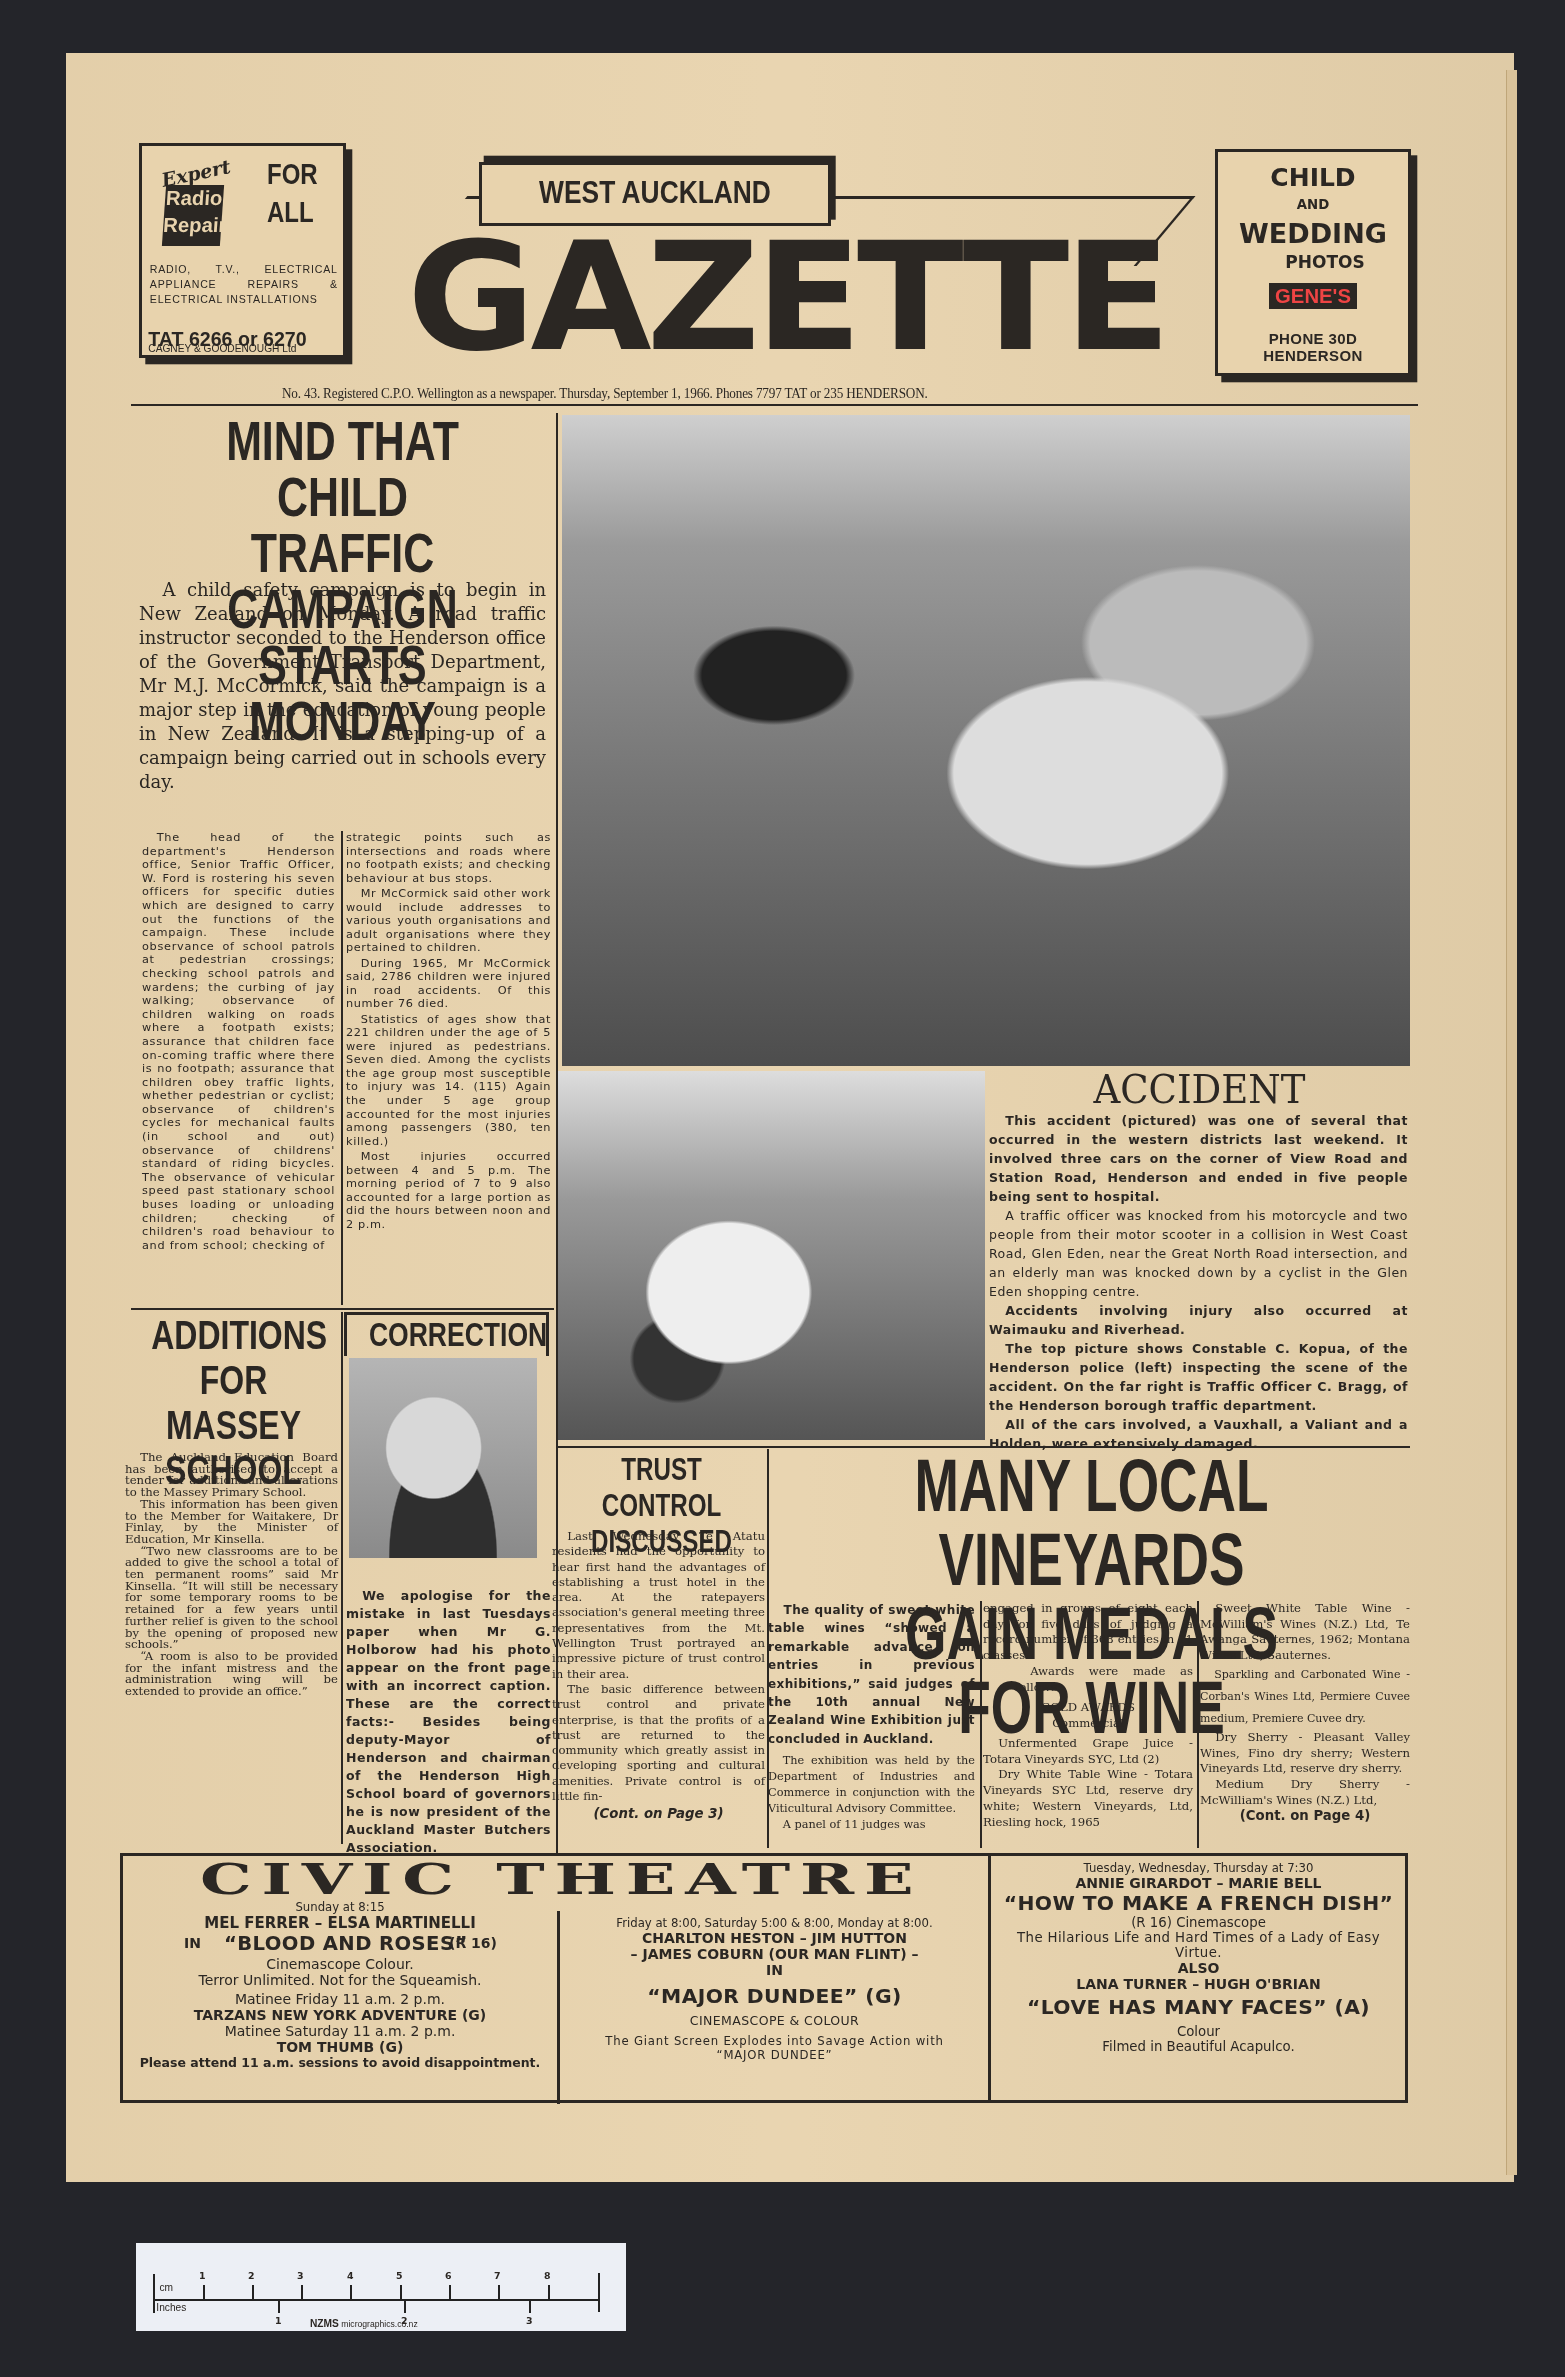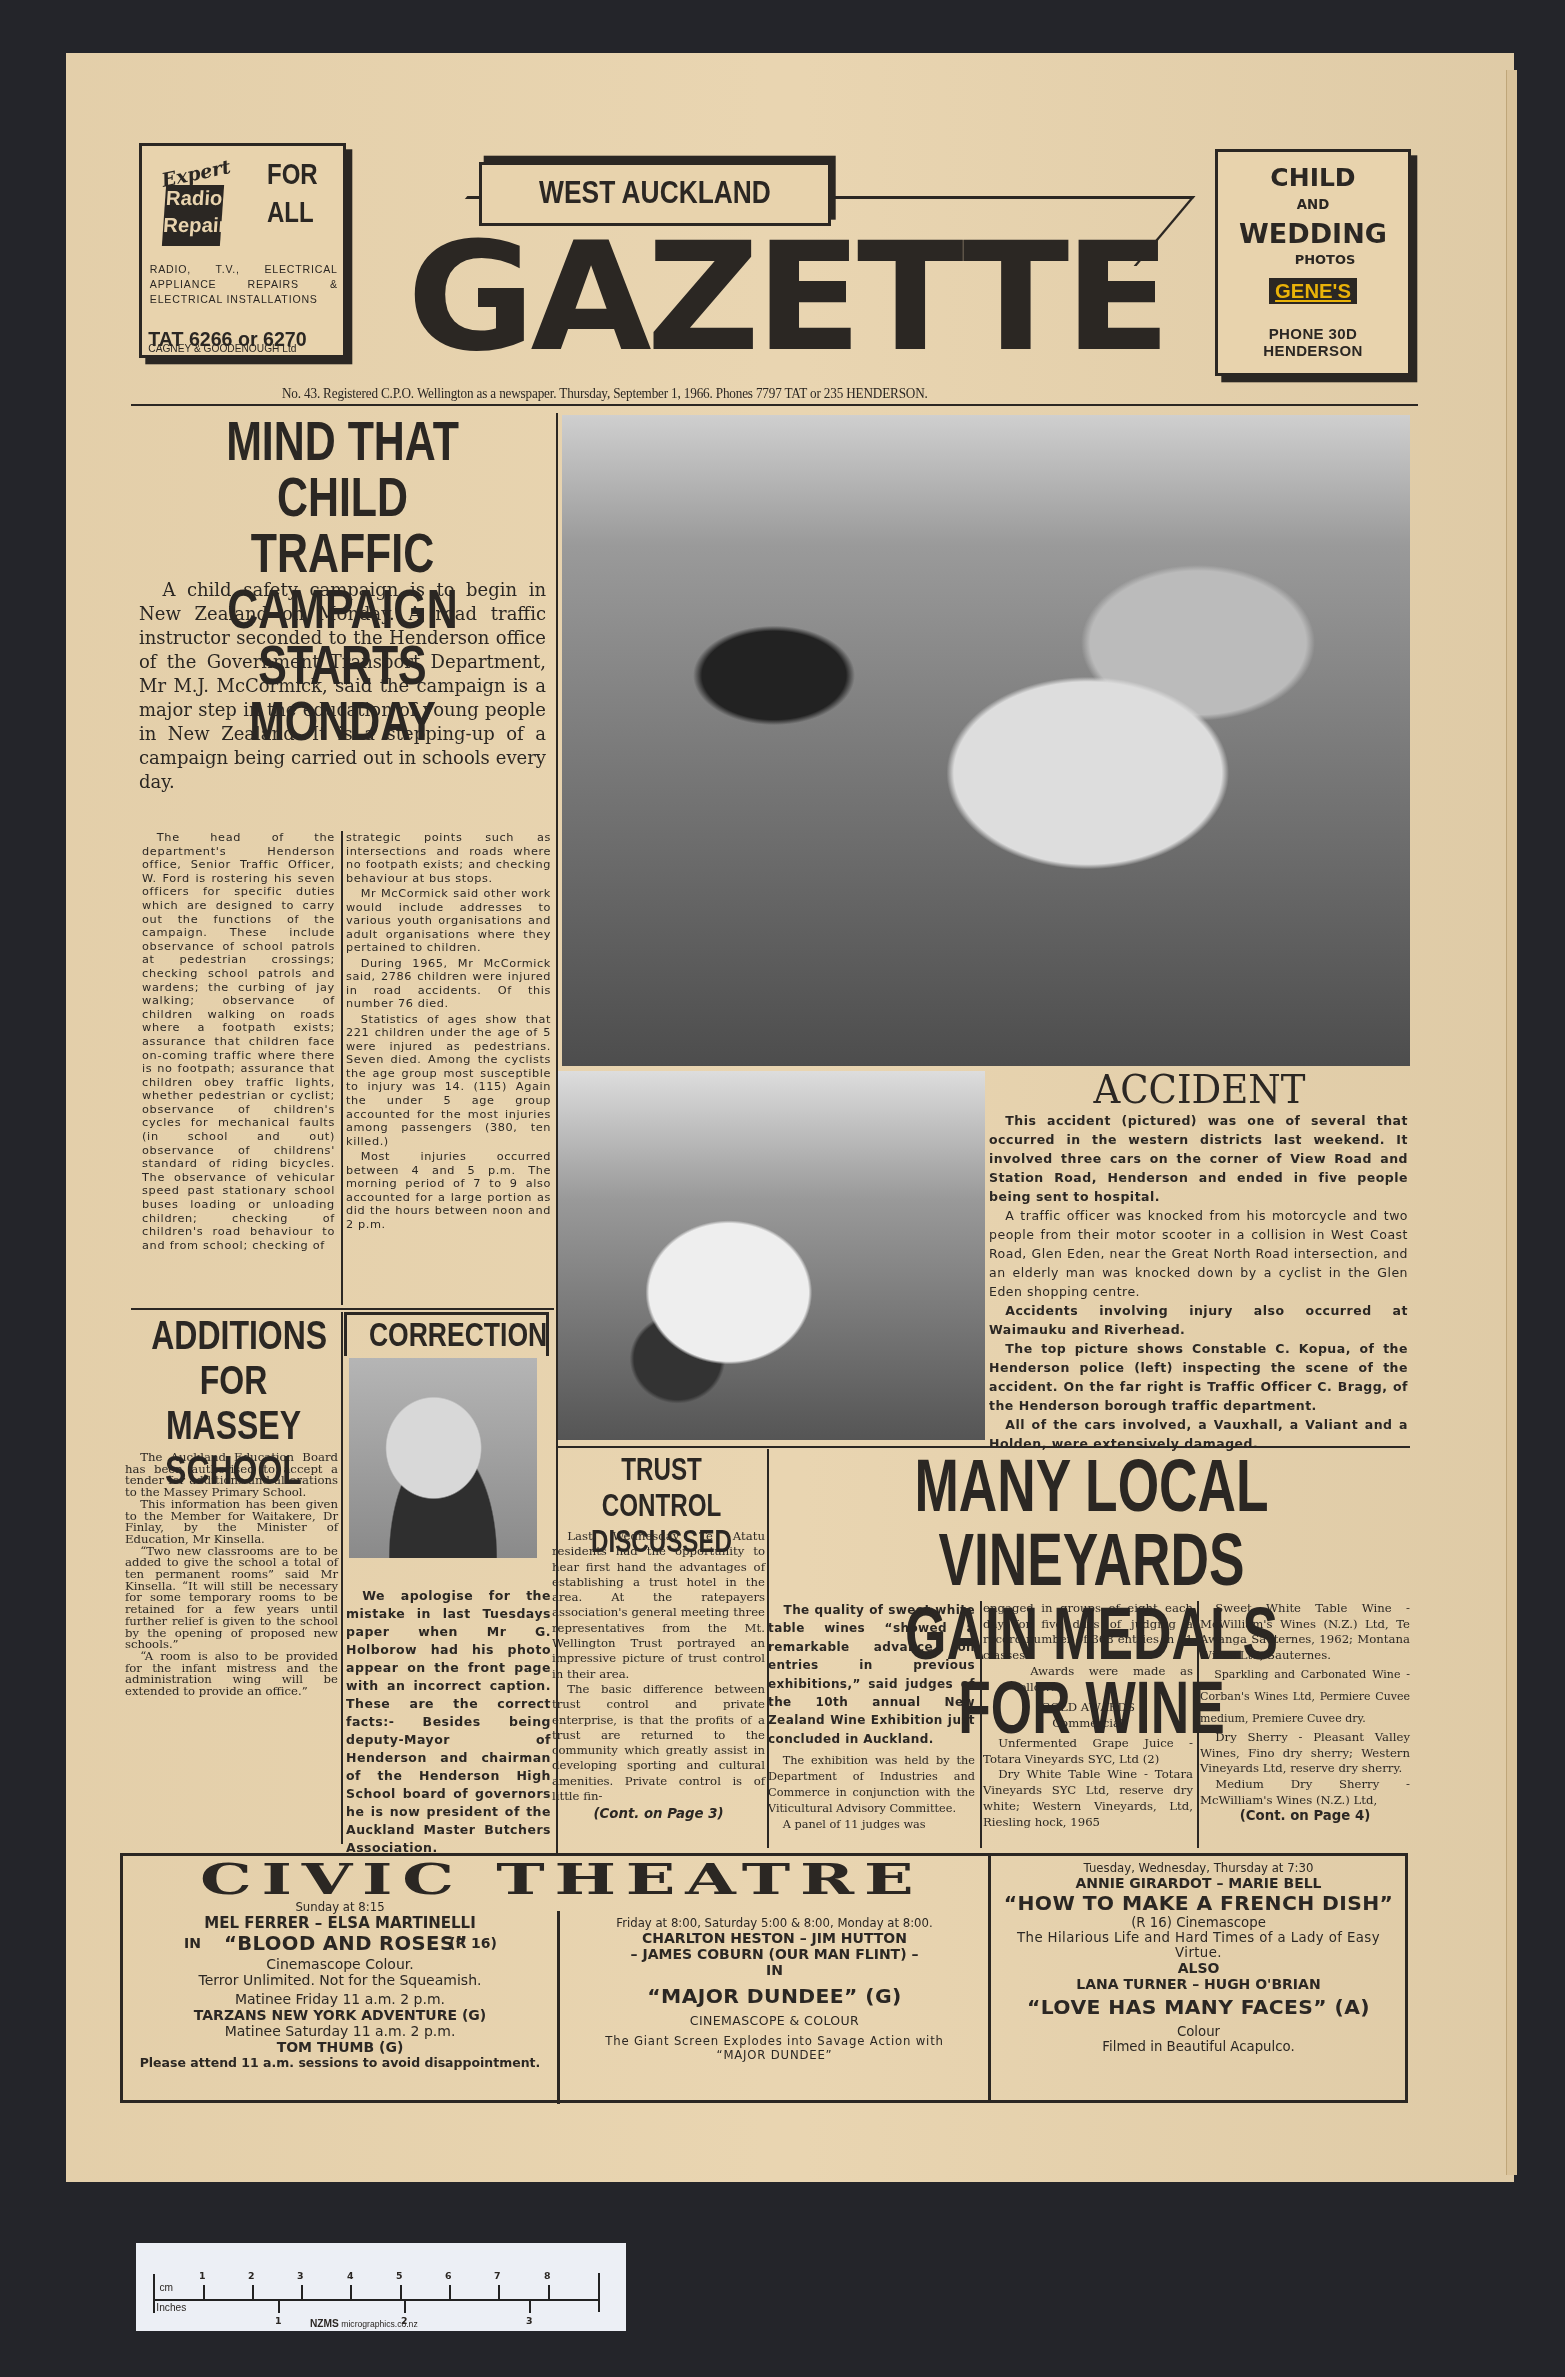--- a/index.html
+++ b/index.html
@@ -23,22 +23,22 @@
   .badge .dark { position: absolute; left: 12.5px; top: 30px; width: 58px; height: 61px; background: #2b2723; color: #e8d3ad; font-family: "Liberation Sans", sans-serif; font-weight: bold; font-size: 20.3px; text-align: center; line-height: 27px; transform: skewX(-4deg); }
   .ad-left .forall { position: absolute; left: 125px; top: 9.4px; font-family: "Liberation Sans", sans-serif; font-weight: bold; font-size: 30px; line-height: 38px; transform: scaleX(0.8); transform-origin: left; }
   .ad-left .small { position: absolute; left: 7.8px; top: 116px; width: 188px; font-family: "Liberation Sans", sans-serif; font-size: 10.6px; letter-spacing: 0.8px; line-height: 15px; text-align: justify; }
   .ad-left .phone { position: absolute; left: 6.3px; top: 182px; font-family: "Liberation Sans", sans-serif; font-weight: bold; font-size: 19.6px; }
   .ad-left .co { position: absolute; left: 6.3px; top: 197px; font-family: "Liberation Sans", sans-serif; font-size: 10.2px; }
 
   .ad-right { left: 1215px; top: 149px; width: 196px; height: 227px; text-align: center; font-family: "DejaVu Sans", sans-serif; font-weight: bold; }
   .ad-right .l1 { font-size: 25px; margin-top: 11px; }
   .ad-right .l2 { font-size: 13.3px; margin-top: 4.7px; }
   .ad-right .l3 { font-size: 27px; margin-top: 6.3px; }
-  .ad-right .l4 { font-size: 13px; margin-top: 3.1px; margin-left: 24px; }
-  .ad-right .logo { display: inline-block; margin-top: 11px; padding: 1.6px 6.3px; background: #2b2723; color: #eab308; font-family: "Liberation Sans", sans-serif; font-size: 20.3px; text-decoration: underline; }
+  .ad-right .l4 { font-size: 17px; margin-top: 3.1px; margin-left: 24px; }
+  .ad-right .logo { display: inline-block; margin-top: 11px; padding: 1.6px 6.3px; background: #2b2723; color: #ef4444; font-family: "Liberation Sans", sans-serif; font-size: 20.3px; }
   .ad-right .l5 { font-family: "Liberation Sans", sans-serif; font-size: 15px; margin-top: 20.3px; letter-spacing: 0.4px; }
 
   .wa-box { left: 479px; top: 162px; width: 352px; height: 64px; border: 3.9px solid #2b2723; background: #e8d3ad; box-shadow: 4.7px -6.3px 0 #2b2723; }
   .wa-box span { display: block; text-align: center; font-family: "Liberation Sans", sans-serif; font-weight: bold; font-size: 31px; line-height: 56px; transform: scaleX(0.85); }
 
   .gazette { left: 407px; top: 235px; width: 783px; height: 125px; }
   .gazette span { font-family: "DejaVu Sans", sans-serif; font-weight: bold; font-size: 149px; line-height: 125px; letter-spacing: -4.7px; display: block; transform: scaleX(1.05); transform-origin: left; color: #2b2723; text-shadow: 14px -23.5px 0 rgba(43,39,35,0.0); }
   .gazette-3d { left: 438px; top: 196px; width: 728px; height: 70px; border-top: 3.9px solid #2b2723; border-right: 3.9px solid #2b2723; transform: skewX(-40deg); }
 
   .dateline { left: 282px; top: 385px; font-family: "Liberation Serif", serif; font-size: 15px; letter-spacing: -0.2px; transform: scaleX(0.88); transform-origin: left; }

